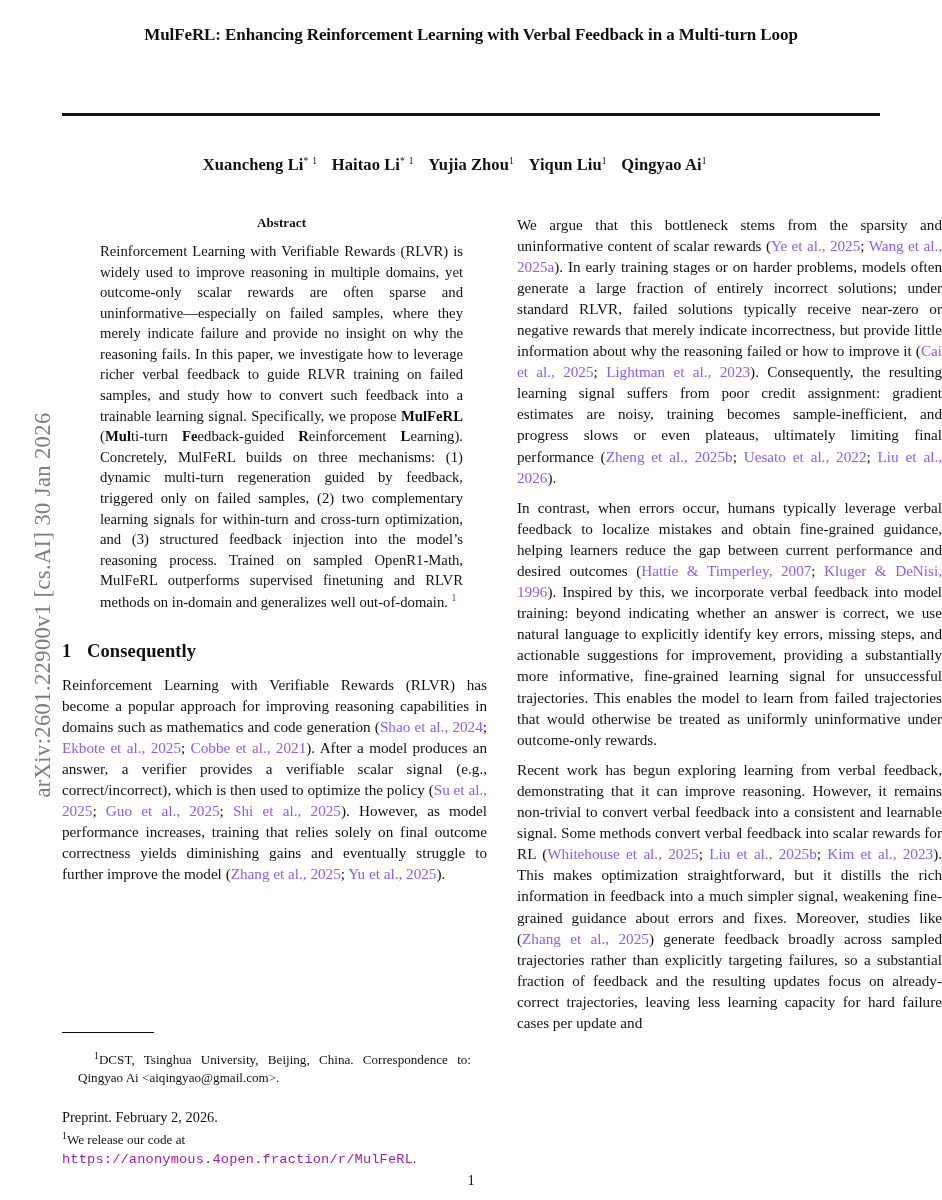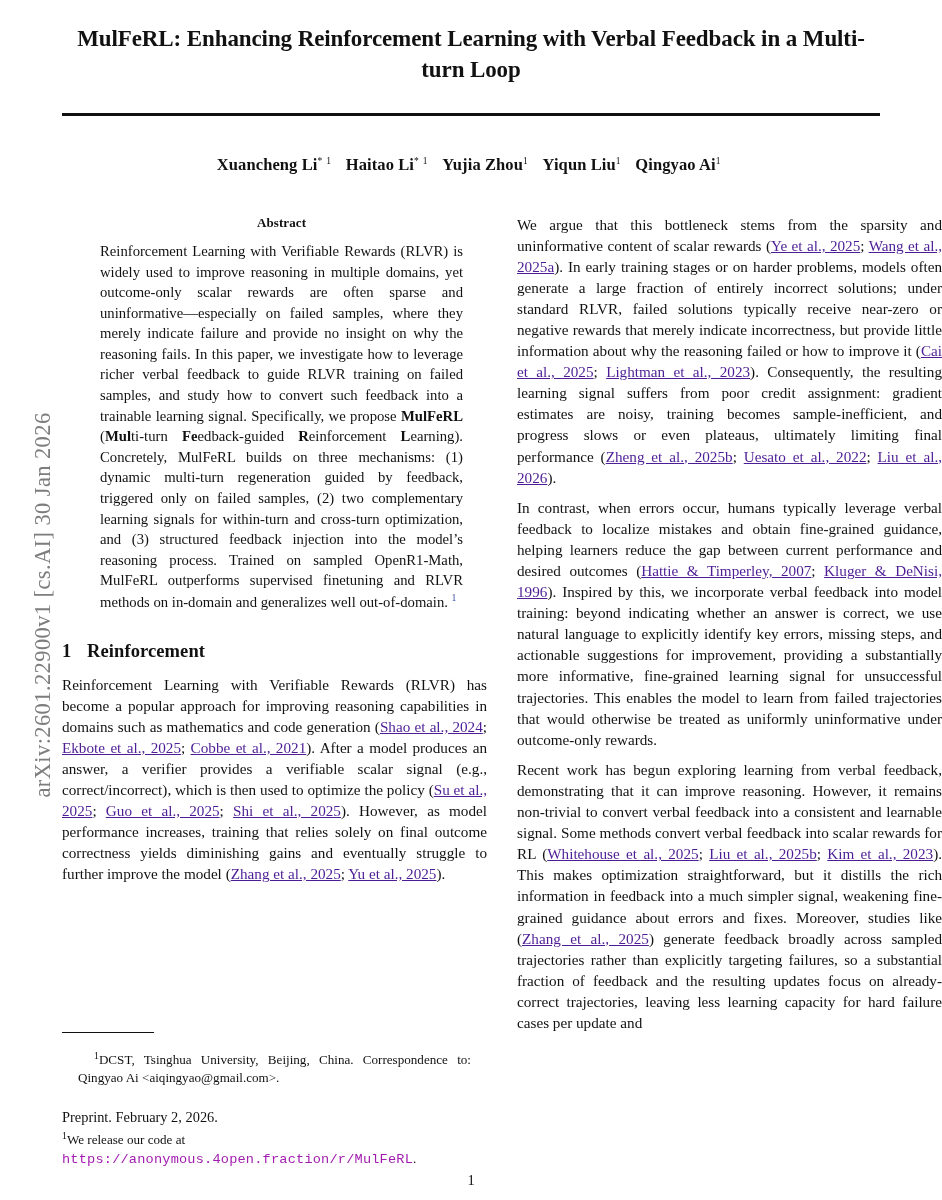--- a/index.html
+++ b/index.html
@@ -36,39 +36,39 @@
 
   
   .title-block {
     position: absolute;
     left: 62px;
     top: 24px;
     width: 818px;
   }
   .paper-title {
     margin: 0;
-    font-size: 23px;
+    font-size: 17px;
     font-weight: bold;
     line-height: 1.33;
     text-align: center;
     letter-spacing: -0.1px;
   }
   .title-rule {
     position: absolute;
     left: 62px;
     top: 113px;
     width: 818px;
     height: 3px;
     background: #111111;
   }
 
   
   .authors {
     position: absolute;
-    left: 60px;
+    left: 46px;
     top: 155px;
     width: 818px;
     text-align: center;
     font-size: 16.5px;
     font-weight: bold;
     letter-spacing: 0.1px;
   }
   .author {
     white-space: nowrap;
     margin: 0 7px;
@@ -120,21 +120,21 @@
   .section-heading .secnum {
     display: inline-block;
     min-width: 25px;
   }
 
   p.body-par {
     margin: 0 0 9.5px 0;
     text-align: justify;
   }
 
-  .cite { color: #4c1d95; text-decoration: underline; }
+  .cite { color: #8b5cf6; }
   .bold { font-weight: bold; }
   .mono {
     font-family: "Liberation Mono", "DejaVu Sans Mono", monospace;
     font-size: 13.6px;
     color: #a21caf;
     letter-spacing: 0.2px;
   }
   sup.fn { font-size: 9.8px; vertical-align: super; }
   sup.fn-blue { font-size: 9.8px; vertical-align: super; color: #3b4ea3; }
 
@@ -193,21 +193,21 @@
   <div class="authors" id="author-list"><span class="author"><span>Xuancheng Li</span><sup>* 1</sup></span><span class="author"><span>Haitao Li</span><sup>* 1</sup></span><span class="author"><span>Yujia Zhou</span><sup>1</sup></span><span class="author"><span>Yiqun Liu</span><sup>1</sup></span><span class="author"><span>Qingyao Ai</span><sup>1</sup></span></div>
 
   <div class="col col-left">
 
     <div class="abstract-wrap">
       <div class="abstract-heading">Abstract</div>
       <p class="abstract-body" id="abstract-body"><span>Reinforcement Learning with Verifiable Rewards (RLVR) is widely used to improve reasoning in multiple domains, yet outcome-only scalar rewards are often sparse and uninformative—especially on failed samples, where they merely indicate failure and provide no insight on why the reasoning fails. In this paper, we investigate how to leverage richer verbal feedback to guide RLVR training on failed samples, and study how to convert such feedback into a trainable learning signal. Specifically, we propose </span><span class="bold">MulFeRL</span><span> (</span><span class="bold">Mul</span><span>ti-turn </span><span class="bold">Fe</span><span>edback-guided </span><span class="bold">R</span><span>einforcement </span><span class="bold">L</span><span>earning). Concretely, MulFeRL builds on three mechanisms: (1) dynamic multi-turn regeneration guided by feedback, triggered only on failed samples, (2) two complementary learning signals for within-turn and cross-turn optimization, and (3) structured feedback injection into the model’s reasoning process. Trained on sampled OpenR1-Math, MulFeRL outperforms supervised finetuning and RLVR methods on in-domain and generalizes well out-of-domain. </span><sup class="fn-blue">1</sup></p>
     </div>
 
     <div class="section-heading">
-      <span class="secnum">1</span><span>Reinforcement</span>
+      <span class="secnum">1</span><span>Consequently</span>
     </div>
 
     <p class="body-par"><span>Reinforcement Learning with Verifiable Rewards (RLVR) has become a popular approach for improving reasoning capabilities in domains such as mathematics and code generation (</span><span class="cite">Shao et al., 2024</span><span>; </span><span class="cite">Ekbote et al., 2025</span><span>; </span><span class="cite">Cobbe et al., 2021</span><span>). After a model produces an answer, a verifier provides a verifiable scalar signal (e.g., correct/incorrect), which is then used to optimize the policy (</span><span class="cite">Su et al., 2025</span><span>; </span><span class="cite">Guo et al., 2025</span><span>; </span><span class="cite">Shi et al., 2025</span><span>). However, as model performance increases, training that relies solely on final outcome correctness yields diminishing gains and eventually struggle to further improve the model (</span><span class="cite">Zhang et al., 2025</span><span>; </span><span class="cite">Yu et al., 2025</span><span>).</span></p>
 
   </div>
 
   <div class="col col-right">
     <p class="body-par"><span>We argue that this bottleneck stems from the sparsity and uninformative content of scalar rewards (</span><span class="cite">Ye et al., 2025</span><span>; </span><span class="cite">Wang et al., 2025a</span><span>). In early training stages or on harder problems, models often generate a large fraction of entirely incorrect solutions; under standard RLVR, failed solutions typically receive near-zero or negative rewards that merely indicate incorrectness, but provide little information about why the reasoning failed or how to improve it (</span><span class="cite">Cai et al., 2025</span><span>; </span><span class="cite">Lightman et al., 2023</span><span>). Consequently, the resulting learning signal suffers from poor credit assignment: gradient estimates are noisy, training becomes sample-inefficient, and progress slows or even plateaus, ultimately limiting final performance (</span><span class="cite">Zheng et al., 2025b</span><span>; </span><span class="cite">Uesato et al., 2022</span><span>; </span><span class="cite">Liu et al., 2026</span><span>).</span></p>
     <p class="body-par"><span>In contrast, when errors occur, humans typically leverage verbal feedback to localize mistakes and obtain fine-grained guidance, helping learners reduce the gap between current performance and desired outcomes (</span><span class="cite">Hattie &amp; Timperley, 2007</span><span>; </span><span class="cite">Kluger &amp; DeNisi, 1996</span><span>). Inspired by this, we incorporate verbal feedback into model training: beyond indicating whether an answer is correct, we use natural language to explicitly identify key errors, missing steps, and actionable suggestions for improvement, providing a substantially more informative, fine-grained learning signal for unsuccessful trajectories. This enables the model to learn from failed trajectories that would otherwise be treated as uniformly uninformative under outcome-only rewards.</span></p>
     <p class="body-par"><span>Recent work has begun exploring learning from verbal feedback, demonstrating that it can improve reasoning. However, it remains non-trivial to convert verbal feedback into a consistent and learnable signal. Some methods convert verbal feedback into scalar rewards for RL (</span><span class="cite">Whitehouse et al., 2025</span><span>; </span><span class="cite">Liu et al., 2025b</span><span>; </span><span class="cite">Kim et al., 2023</span><span>). This makes optimization straightforward, but it distills the rich information in feedback into a much simpler signal, weakening fine-grained guidance about errors and fixes. Moreover, studies like (</span><span class="cite">Zhang et al., 2025</span><span>) generate feedback broadly across sampled trajectories rather than explicitly targeting failures, so a substantial fraction of feedback and the resulting updates focus on already-correct trajectories, leaving less learning capacity for hard failure cases per update and</span></p>

